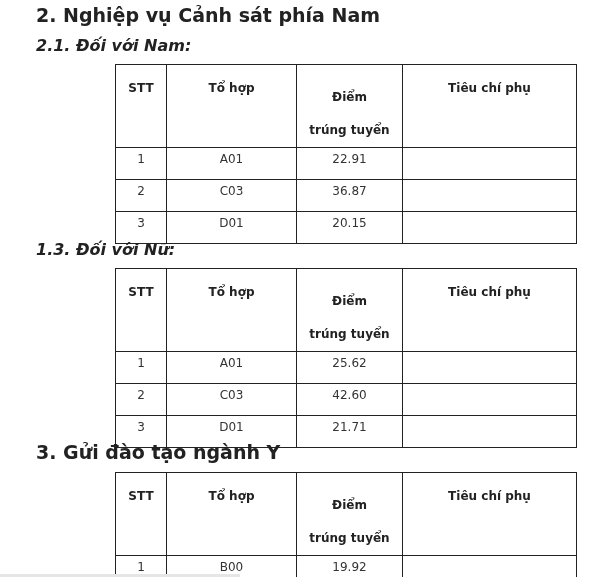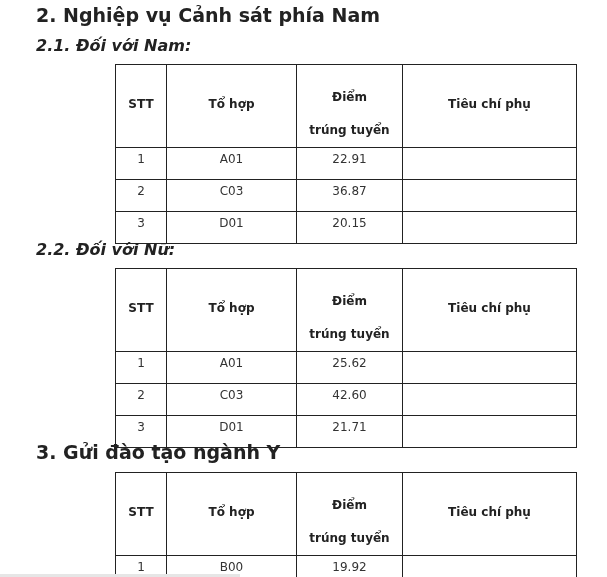--- a/index.html
+++ b/index.html
@@ -18,21 +18,21 @@
   table.score {
     position: absolute; left: 115px; width: 461px;
     border-collapse: collapse; table-layout: fixed;
     font-size: 12px;
   }
   table.score td, table.score th {
     border: 1px solid #222; text-align: center; padding: 0;
   }
   table.score th {
     height: 63px; font-weight: bold; font-size: 12px; color: #222;
-    vertical-align: top; padding-top: 32px; box-sizing: border-box;
+    vertical-align: top; padding-top: 16px; box-sizing: border-box;
   }
   table.score th.two-line { padding-top: 16px; line-height: 33px; }
   table.score td {
     height: 32px; vertical-align: top; padding-top: 4px; box-sizing: border-box;
     color: #333; font-size: 12px;
   }
   col.c1 { width: 51px; }
   col.c2 { width: 130px; }
   col.c3 { width: 106px; }
   col.c4 { width: 174px; }
@@ -76,21 +76,21 @@
   </tr>
   <tr>
     <td>3</td>
     <td>D01</td>
     <td>20.15</td>
     <td></td>
   </tr>
 </tbody>
   </table>
 
-<div class="subheading" style="top:240px;">2.2. Đối với Nữ:</div>
+<div class="subheading" style="top:240px;">1.3. Đối với Nữ:</div>
 
 <table class="score" style="top:268px;">
   <colgroup>
       <col class="c1">
       <col class="c2">
       <col class="c3">
       <col class="c4">
     </colgroup>
   <tbody>
       <tr>

